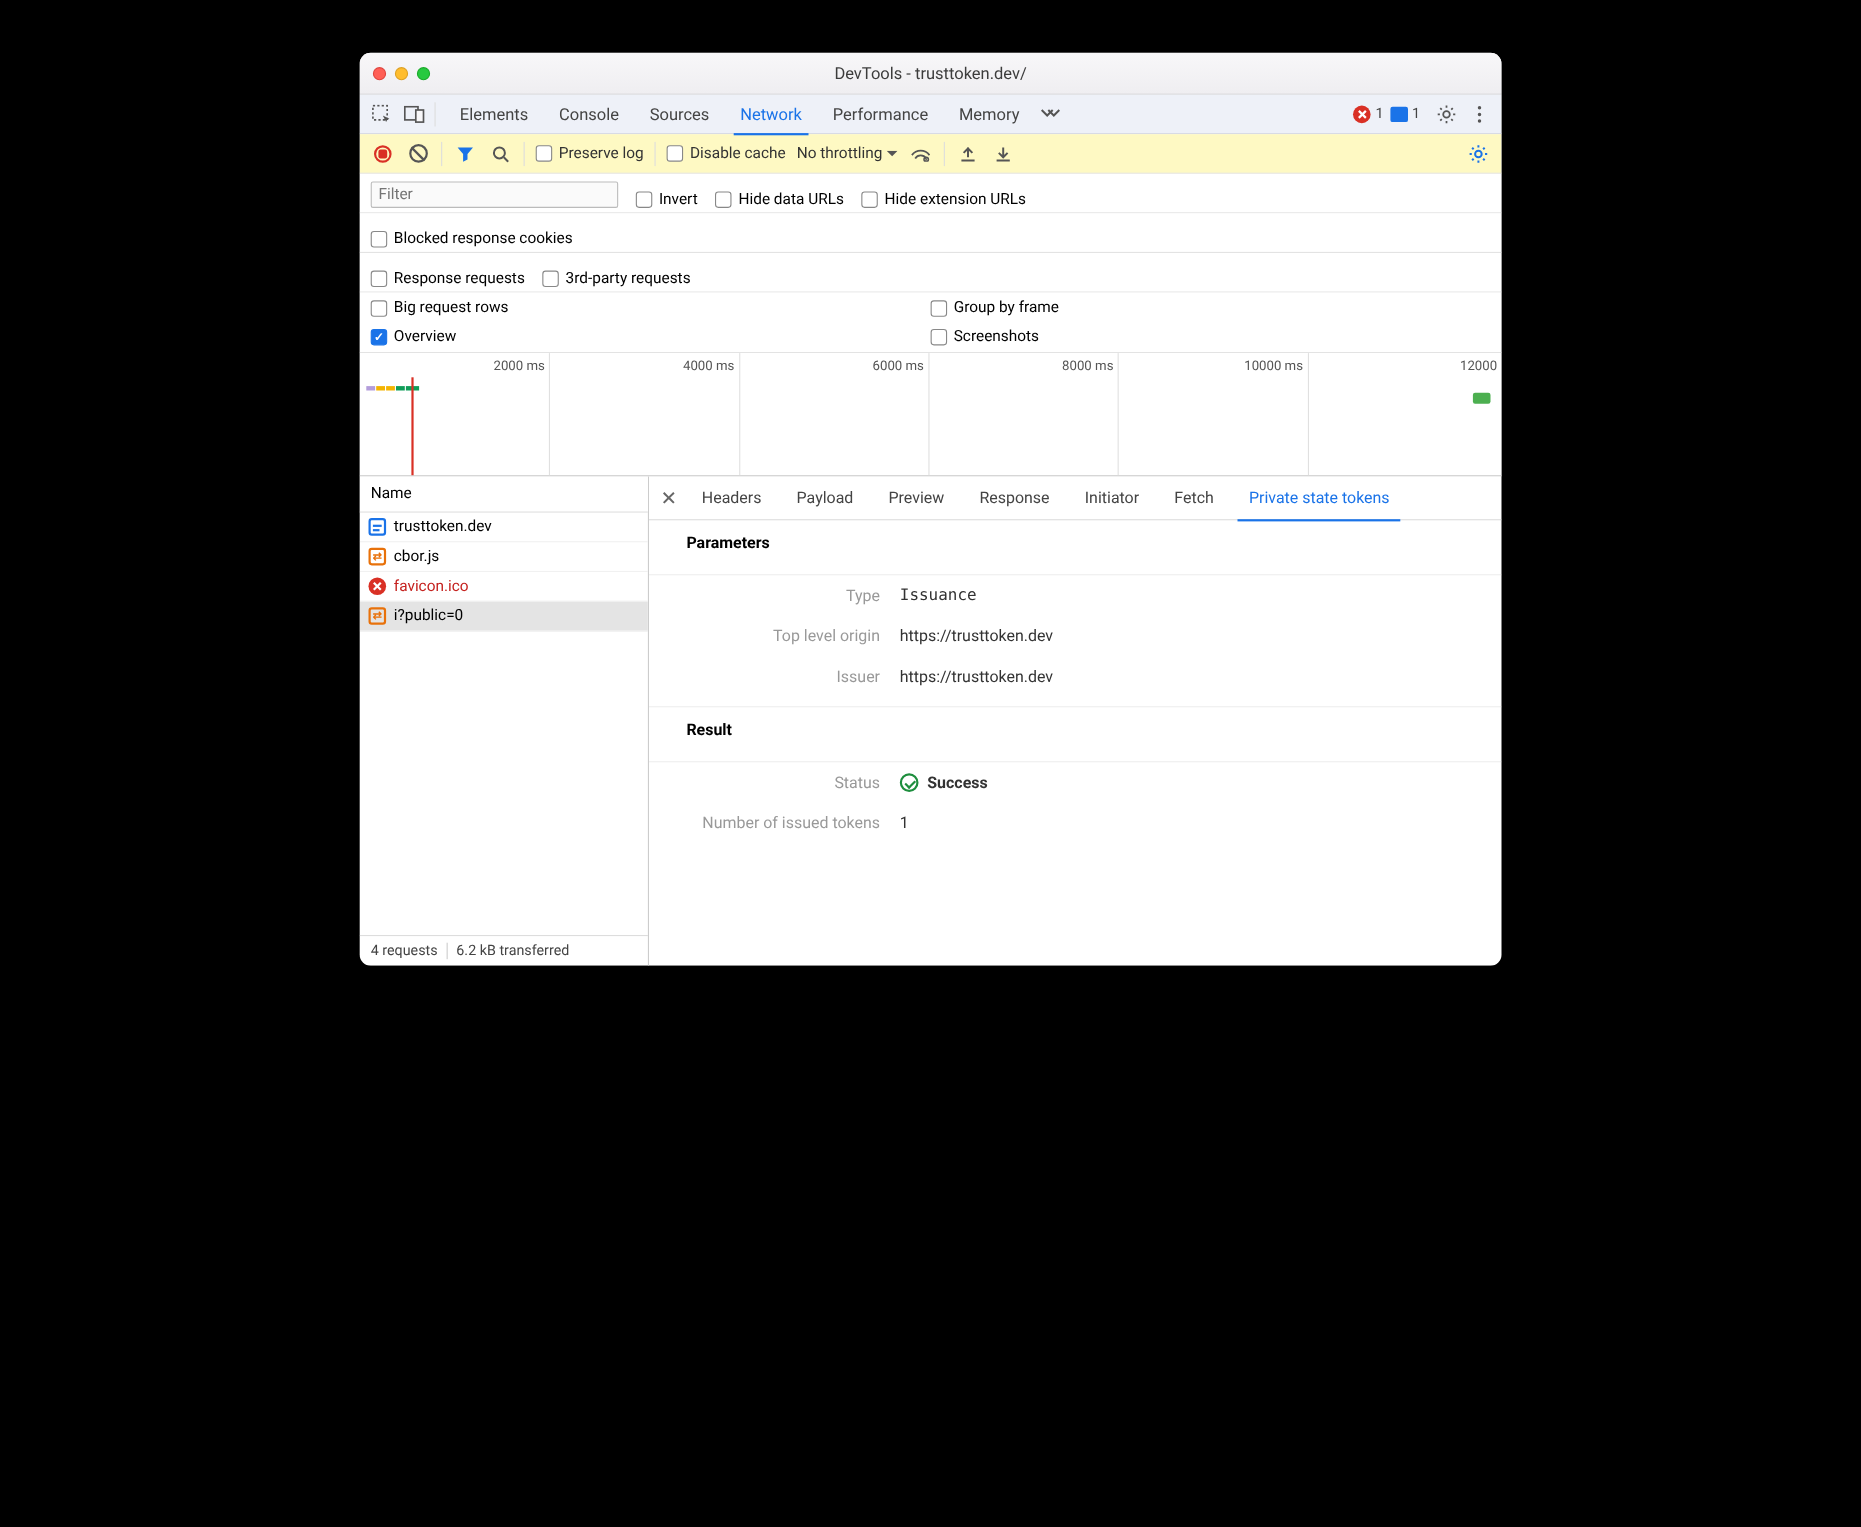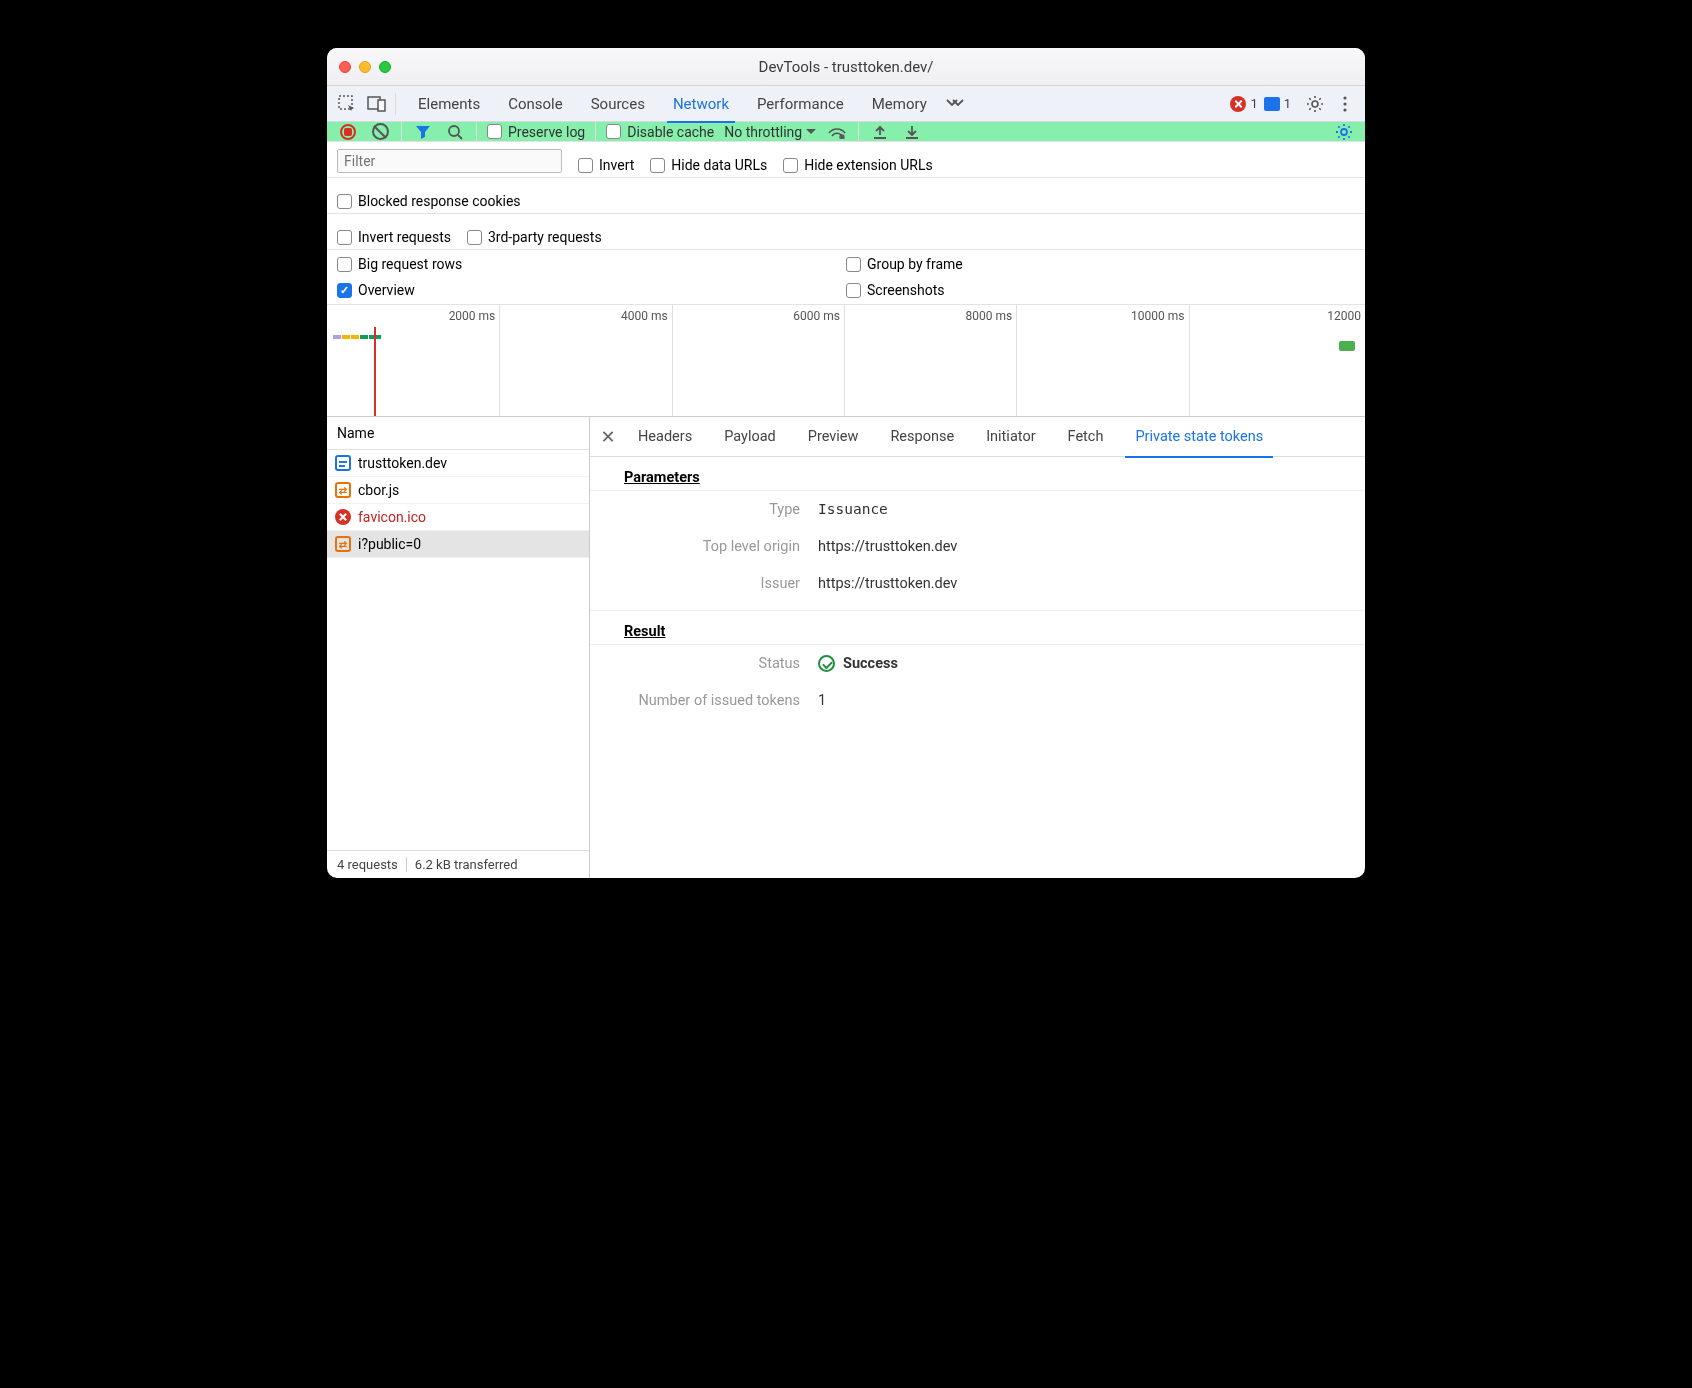--- a/index.html
+++ b/index.html
@@ -32,21 +32,21 @@
   .tabbar .tab.active::after { content: ""; position: absolute; left: 6px; right: 6px; bottom: -1px; height: 2px; background: #1a73e8; }
   .spacer { flex: 1; }
   .counter { display: flex; align-items: center; gap: 4px; font-size: 13px; color: #444; }
   .badge-err { width: 16px; height: 16px; border-radius: 50%; background: #d93025; display: flex; align-items: center; justify-content: center; }
   .badge-err::before, .badge-err::after { content: ""; position: absolute; width: 9px; height: 2px; background: #fff; }
   .badge-err { position: relative; } .badge-err::before { transform: rotate(45deg); } .badge-err::after { transform: rotate(-45deg); }
   .badge-msg { width: 16px; height: 14px; background: #1a73e8; border-radius: 2px; position: relative; }
   .badge-msg::after { content: ""; position: absolute; bottom: -3px; left: 3px; width: 0; height: 0; border: 3px solid transparent; border-top-color: #1a73e8; }
 
   .toolbar {
-    height: 20px; background: #86efac; display: flex; align-items: center; padding: 0 10px; gap: 10px;
+    height: 36px; background: #fef9c3; display: flex; align-items: center; padding: 0 10px; gap: 10px;
     border-bottom: 1px solid #e3e3e3; font-size: 14px; color: #333;
   }
   .toolbar .ibtn { width: 22px; height: 22px; display: flex; align-items: center; justify-content: center; cursor: pointer; color: #555; }
   .record-dot { width: 16px; height: 16px; border: 2px solid #d93025; border-radius: 50%; display: flex; align-items: center; justify-content: center; }
   .record-dot::after { content: ""; width: 8px; height: 8px; background: #d93025; border-radius: 2px; }
   .noentry { width: 17px; height: 17px; border: 2px solid #555; border-radius: 50%; position: relative; }
   .noentry::after { content: ""; position: absolute; width: 17px; height: 2px; background: #555; top: 50%; left: 50%; transform: translate(-50%,-50%) rotate(45deg); }
   .vdiv { width: 1px; height: 22px; background: #ddd; }
   .cbx { display: flex; align-items: center; gap: 6px; cursor: pointer; }
   .chk { width: 15px; height: 15px; border: 1.5px solid #888; border-radius: 3px; background: #fff; display: flex; align-items: center; justify-content: center; }
@@ -95,21 +95,21 @@
   .statusbar .sdiv { width: 1px; background: #ccc; }
 
   .detail { flex: 1; display: flex; flex-direction: column; }
   .dtabs { display: flex; align-items: center; gap: 4px; padding: 0 6px; border-bottom: 1px solid #ddd; height: 40px; font-size: 14.5px; color: #444; }
   .dtabs .dtab { padding: 0 14px; line-height: 40px; cursor: pointer; position: relative; }
   .dtabs .dtab.active { color: #1a73e8; }
   .dtabs .dtab.active::after { content: ""; position: absolute; left: 4px; right: 4px; bottom: -1px; height: 2px; background: #1a73e8; }
   .dtabs .close { width: 24px; text-align: center; font-size: 18px; cursor: pointer; color: #666; }
 
   .dbody { flex: 1; overflow-y: auto; font-size: 14.5px; }
-  .sect { padding: 12px 20px 4px 34px; font-weight: 700; border-bottom: 1px solid #eee; margin-top: 8px; text-decoration: underline; }
+  .sect { padding: 12px 20px 20px 34px; font-weight: 700; border-bottom: 1px solid #eee; margin-top: 8px; }
   .sect:first-child { margin-top: 0; border-top: none; }
   .kvrow { display: flex; gap: 18px; padding: 10px 20px 10px 0; }
   .kvrow .k { width: 210px; text-align: right; color: #999; }
   .kvrow .v { color: #333; }
   .kvrow .v.b { font-weight: 700; }
   .kvrow .v.mono { font-family: ui-monospace, "SF Mono", Menlo, monospace; }
   .succ { display: inline-flex; align-items: center; gap: 8px; }
   .succ-ic { width: 17px; height: 17px; border: 2px solid #1e8e3e; border-radius: 50%; position: relative; }
   .succ-ic::after { content: ""; position: absolute; left: 3px; top: 4px; width: 7px; height: 4px; border-left: 2px solid #1e8e3e; border-bottom: 2px solid #1e8e3e; transform: rotate(-45deg); }
 
@@ -265,21 +265,21 @@
   <div class="filterrow">
     <label class="cbx">
         <span class="chk"></span>
         <span>Blocked response cookies</span>
       </label>
   </div>
 
   <div class="filterrow">
     <label class="cbx">
         <span class="chk"></span>
-        <span>Invert requests</span>
+        <span>Response requests</span>
       </label>
     <label class="cbx">
         <span class="chk"></span>
         <span>3rd-party requests</span>
       </label>
   </div>
 
   <div class="viewrow">
     <div class="viewcol">
       <label class="cbx">

